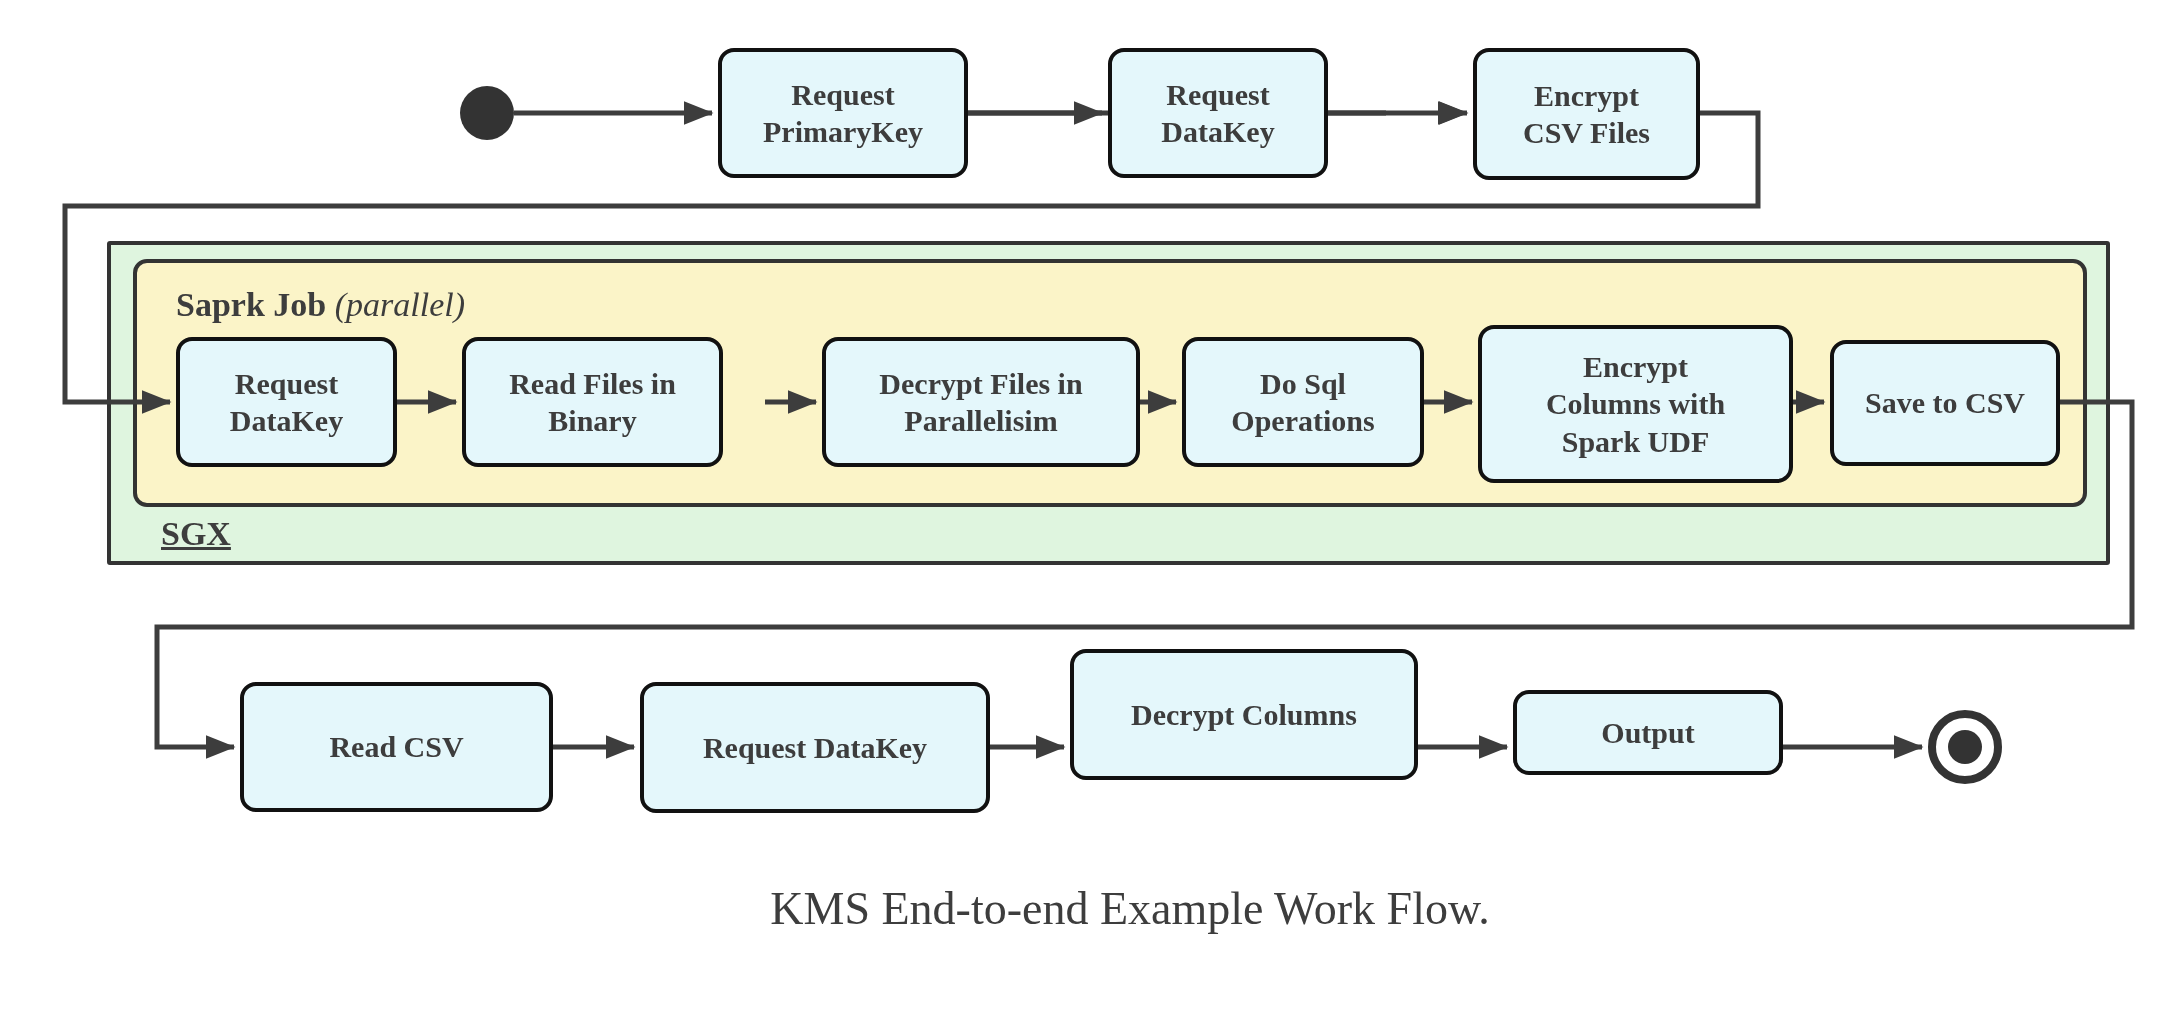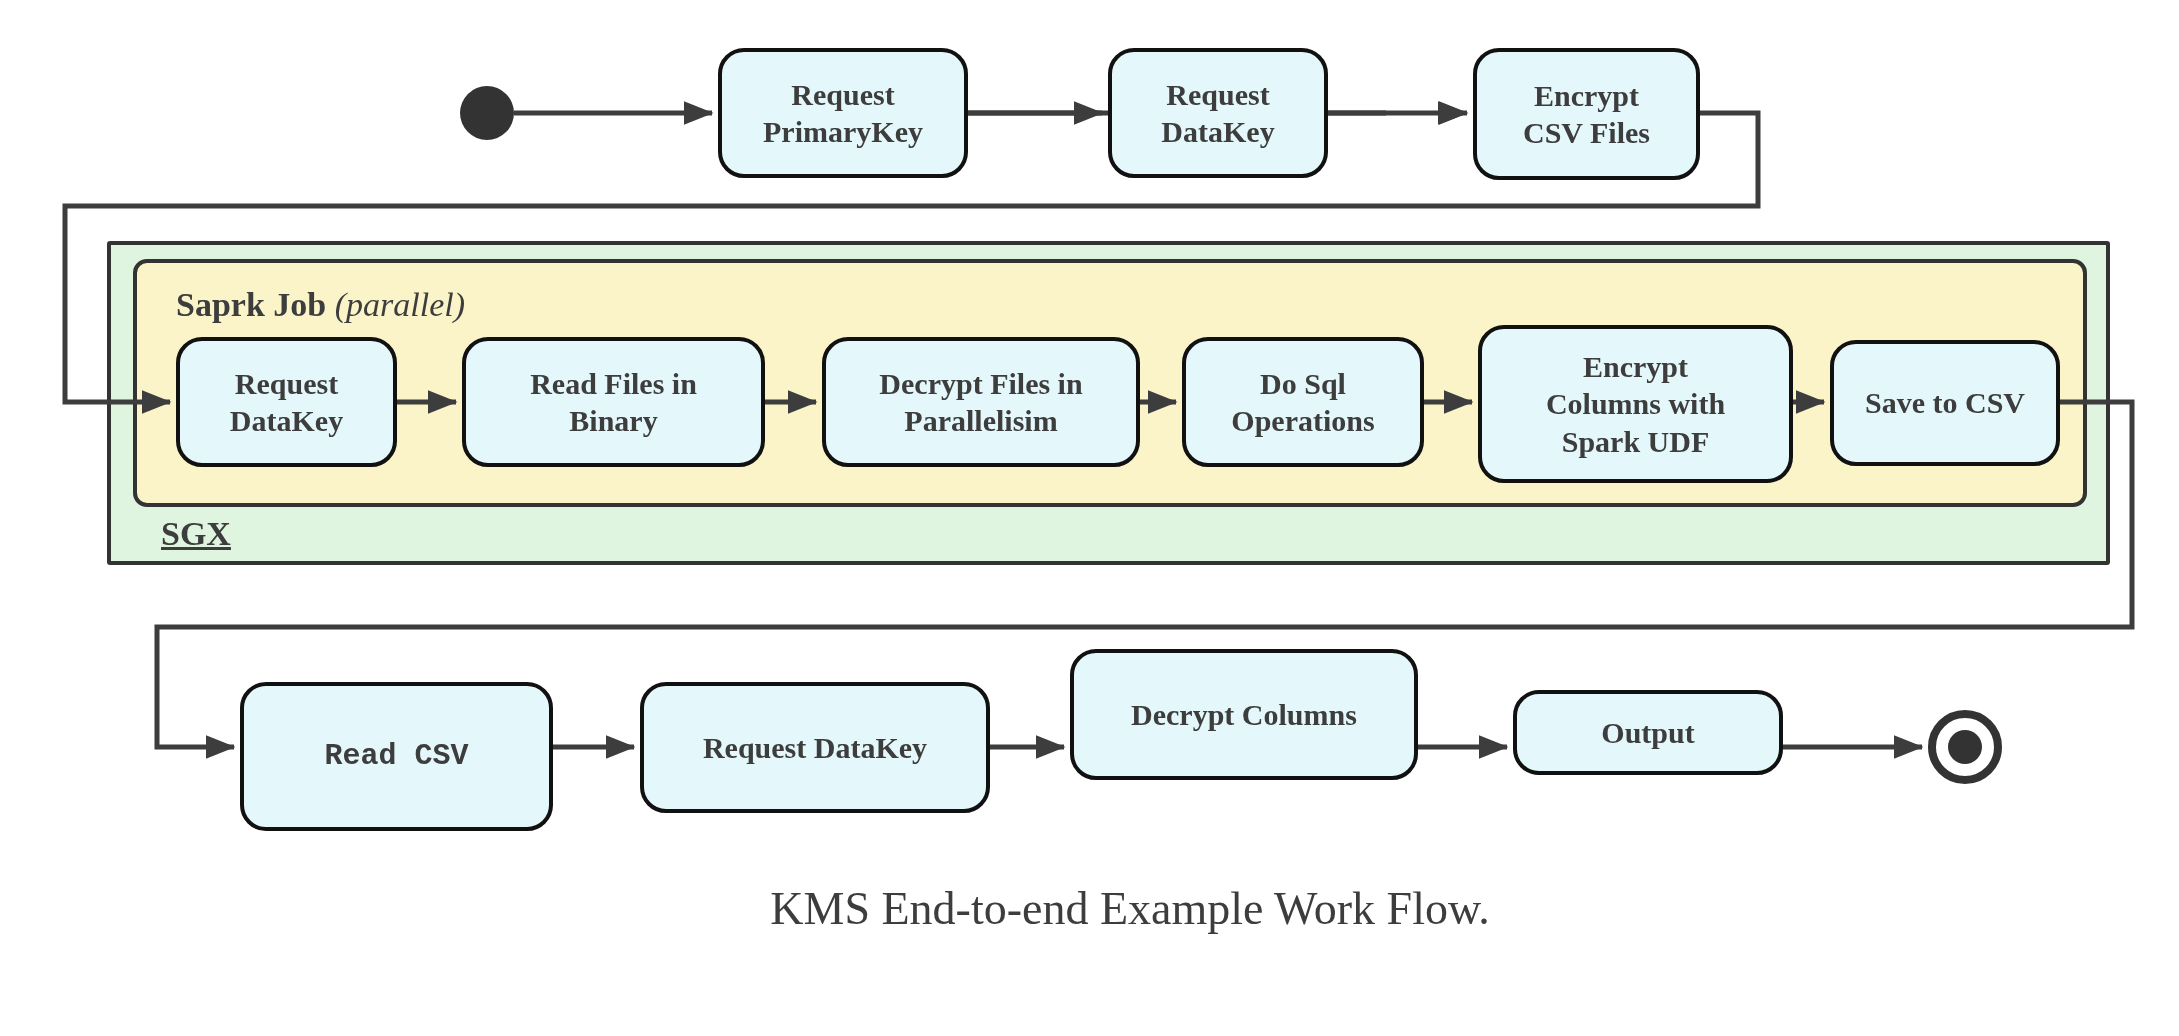--- a/index.html
+++ b/index.html
@@ -15,21 +15,21 @@
   #spark-box{background:var(--spark_fill,#fbf4c8);border-radius:14px;}
   .container-label{
     position:absolute;font-weight:bold;font-size:34px;color:var(--text,#3d3d3d);
     white-space:nowrap;line-height:1.2;
   }
   .spark-paren{font-weight:normal;font-style:italic;}
   .node{
     position:absolute;box-sizing:border-box;
     background:var(--node_fill,#e4f7fb);
     border:4.5px solid var(--node_border,#111);
-    border-radius:26px;
+    border-radius:16px;
     display:flex;align-items:center;justify-content:center;
     text-align:center;
   }
   .node-label{
     font-weight:bold;font-size:30px;line-height:1.25;
     color:var(--text,#3d3d3d);
     white-space:pre-line;
   }
   #connector-layer{position:absolute;left:0;top:0;pointer-events:none;}
   #caption{
@@ -97,42 +97,42 @@
   </div>
   <div class="node" style="left:1473px;top:48px;width:227px;height:132px;">
     <span class="node-label">Encrypt
 CSV Files</span>
   </div>
 
   <div class="node" style="left:176px;top:337px;width:221px;height:130px;">
     <span class="node-label">Request
 DataKey</span>
   </div>
-  <div class="node" style="left:462px;top:337px;width:303px;height:130px;">
+  <div class="node" style="left:462px;top:337px;width:261px;height:130px;">
     <span class="node-label">Read Files in
 Binary</span>
   </div>
   <div class="node" style="left:822px;top:337px;width:318px;height:130px;">
     <span class="node-label">Decrypt Files in
 Parallelisim</span>
   </div>
   <div class="node" style="left:1182px;top:337px;width:242px;height:130px;">
     <span class="node-label">Do Sql
 Operations</span>
   </div>
   <div class="node" style="left:1478px;top:325px;width:315px;height:158px;">
     <span class="node-label">Encrypt
 Columns with
 Spark UDF</span>
   </div>
   <div class="node" style="left:1830px;top:340px;width:230px;height:126px;">
     <span class="node-label">Save to CSV</span>
   </div>
 
-  <div class="node" style="left:240px;top:682px;width:313px;height:149px;font-family:Liberation Mono, monospace;">
+  <div class="node" style="left:240px;top:682px;width:313px;height:130px;">
     <span class="node-label">Read CSV</span>
   </div>
   <div class="node" style="left:640px;top:682px;width:350px;height:131px;">
     <span class="node-label">Request DataKey</span>
   </div>
   <div class="node" style="left:1070px;top:649px;width:348px;height:131px;">
     <span class="node-label">Decrypt Columns</span>
   </div>
   <div class="node" style="left:1513px;top:690px;width:270px;height:85px;">
     <span class="node-label">Output</span>

